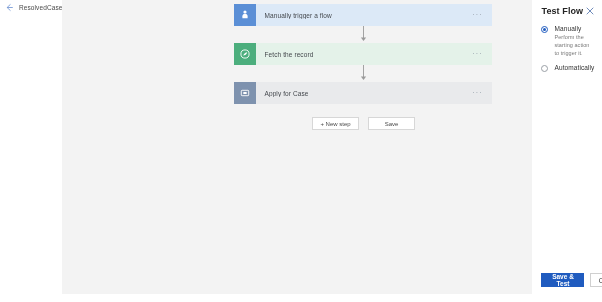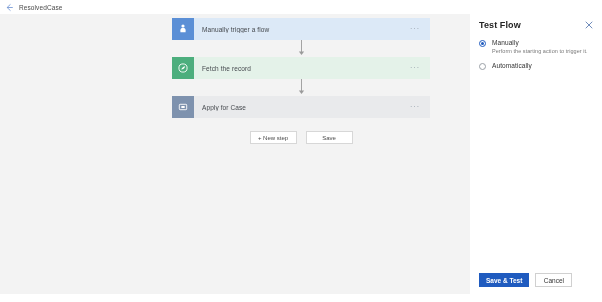--- a/index.html
+++ b/index.html
@@ -13,21 +13,21 @@
     font-size: 7px;
     color: #333333;
     background: #ffffff;
     overflow: hidden;
   }
   .app {
     position: relative;
     width: 602px;
     height: 294px;
     display: flex;
-    flex-direction: column;
+    flex-direction: row;
   }
   
   .topbar {
     height: 14px;
     min-height: 14px;
     background: #ffffff;
     display: flex;
     align-items: center;
     padding-left: 5px;
     box-sizing: border-box;

